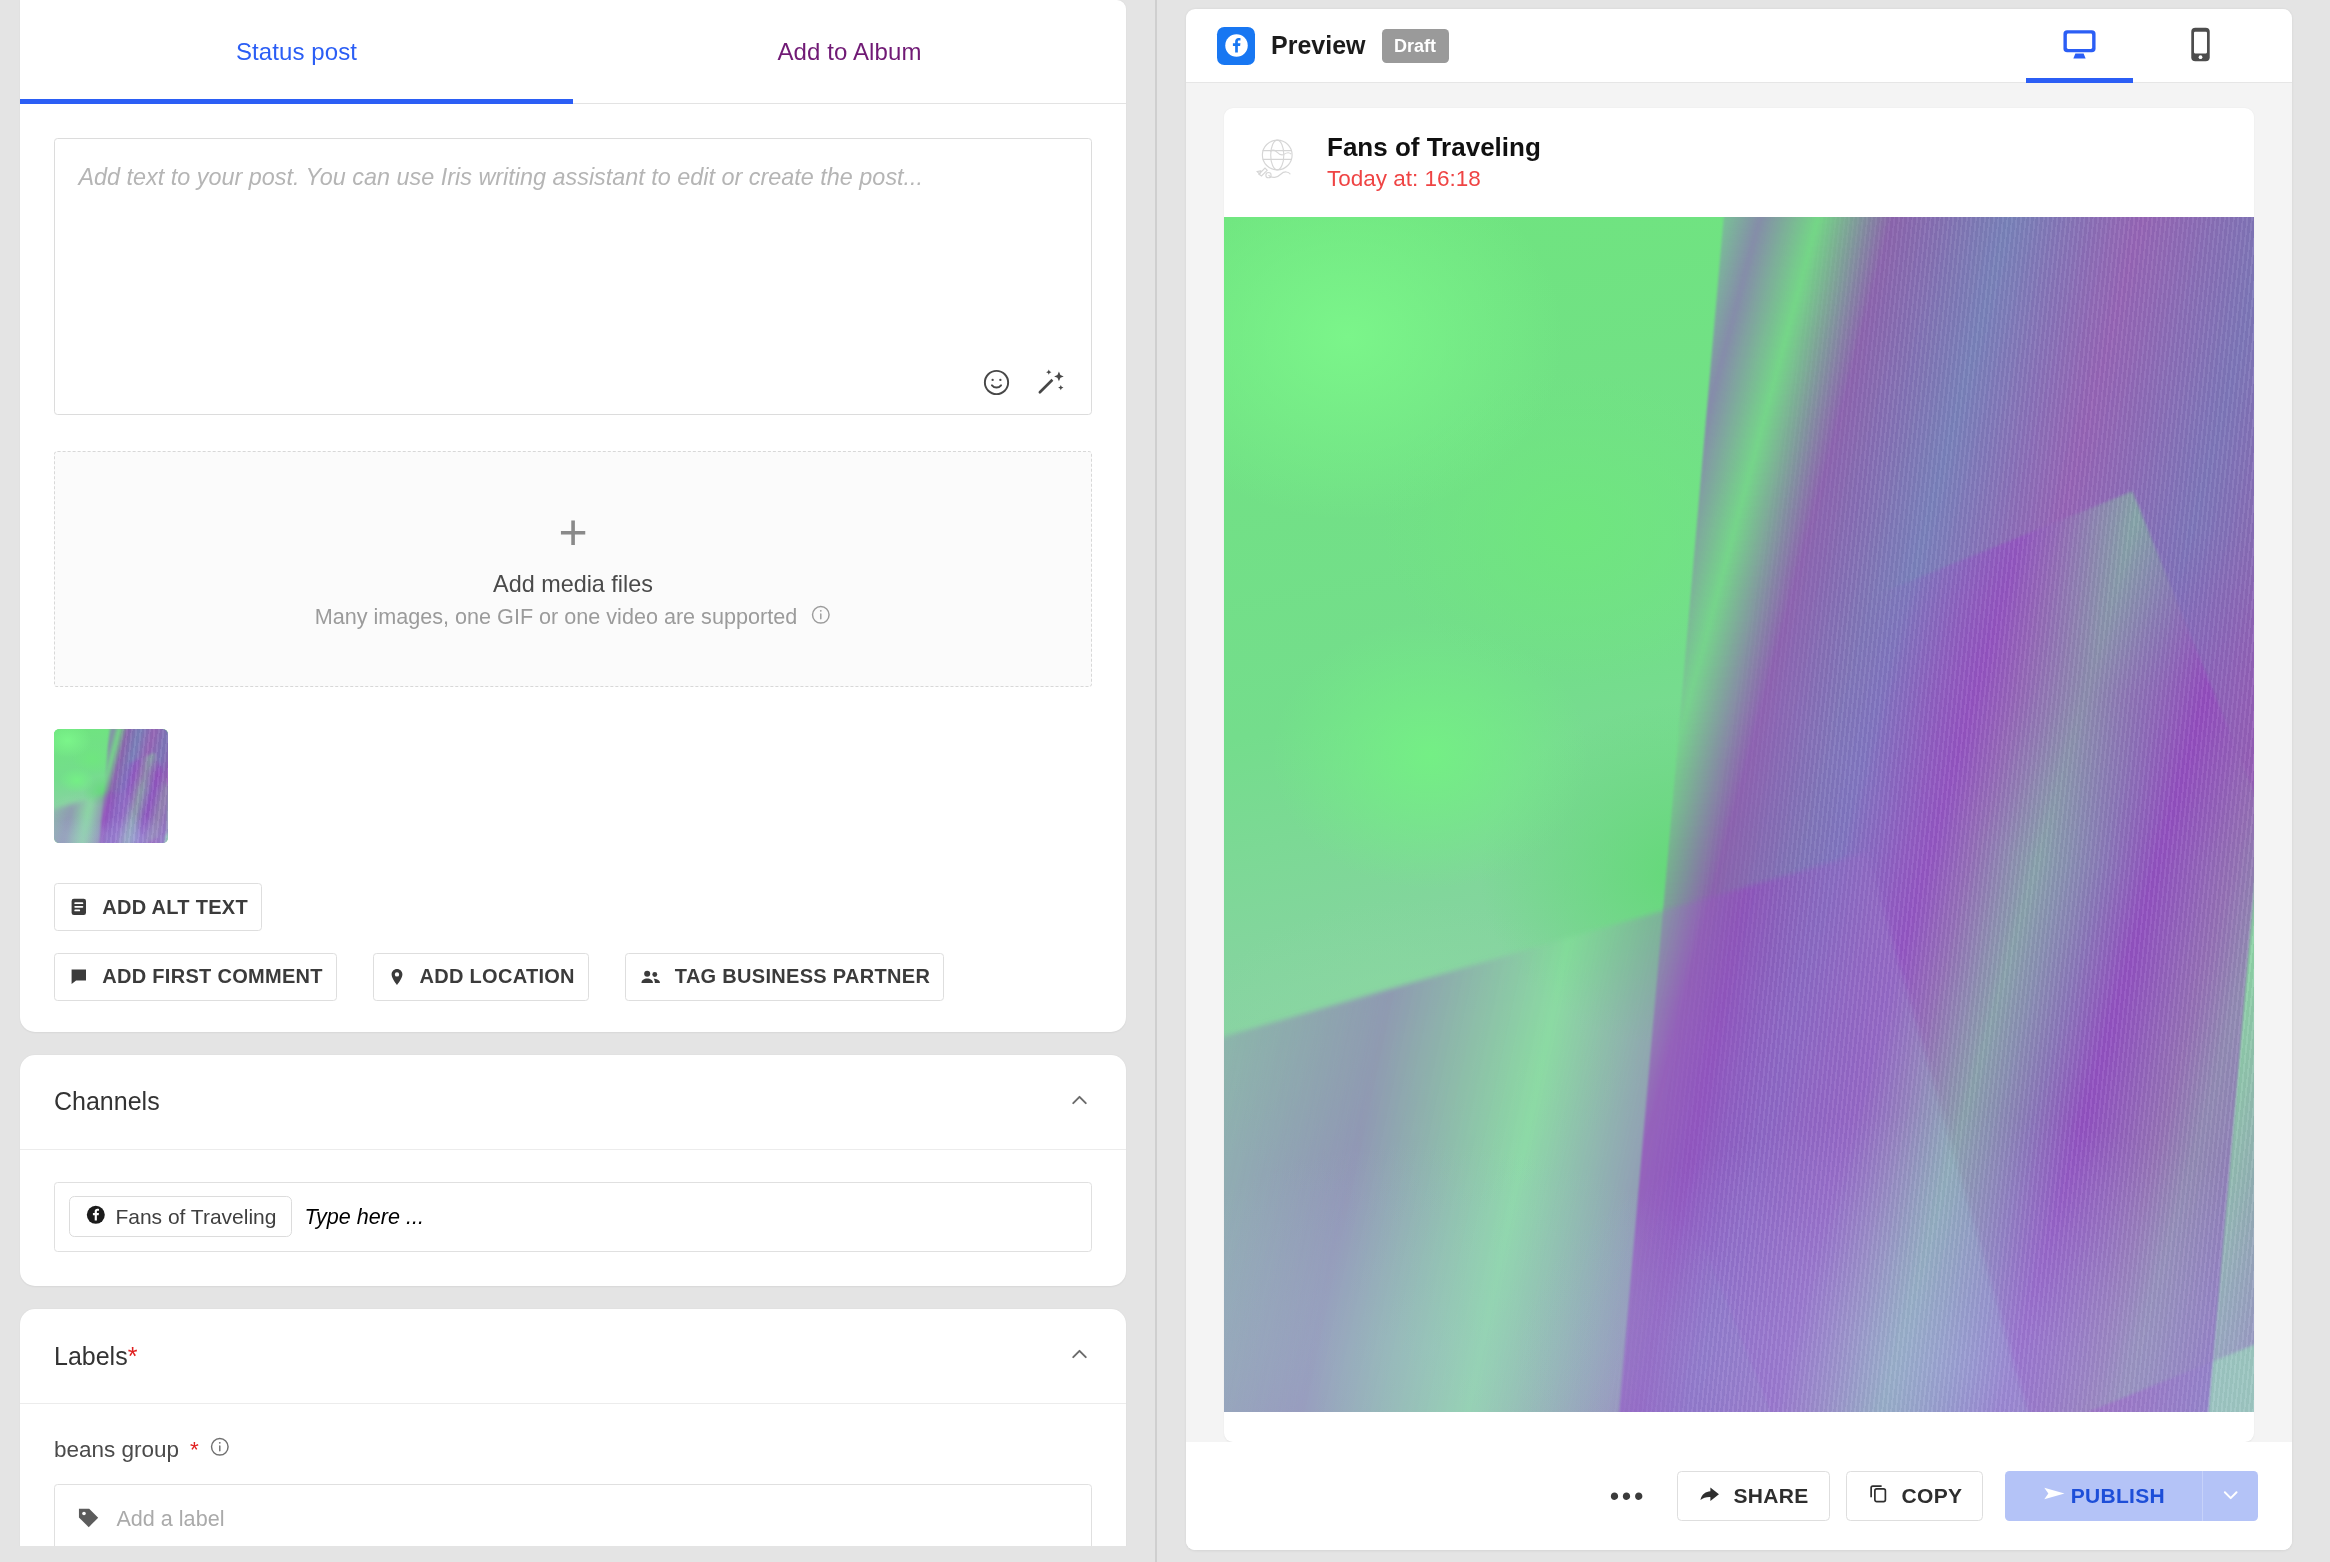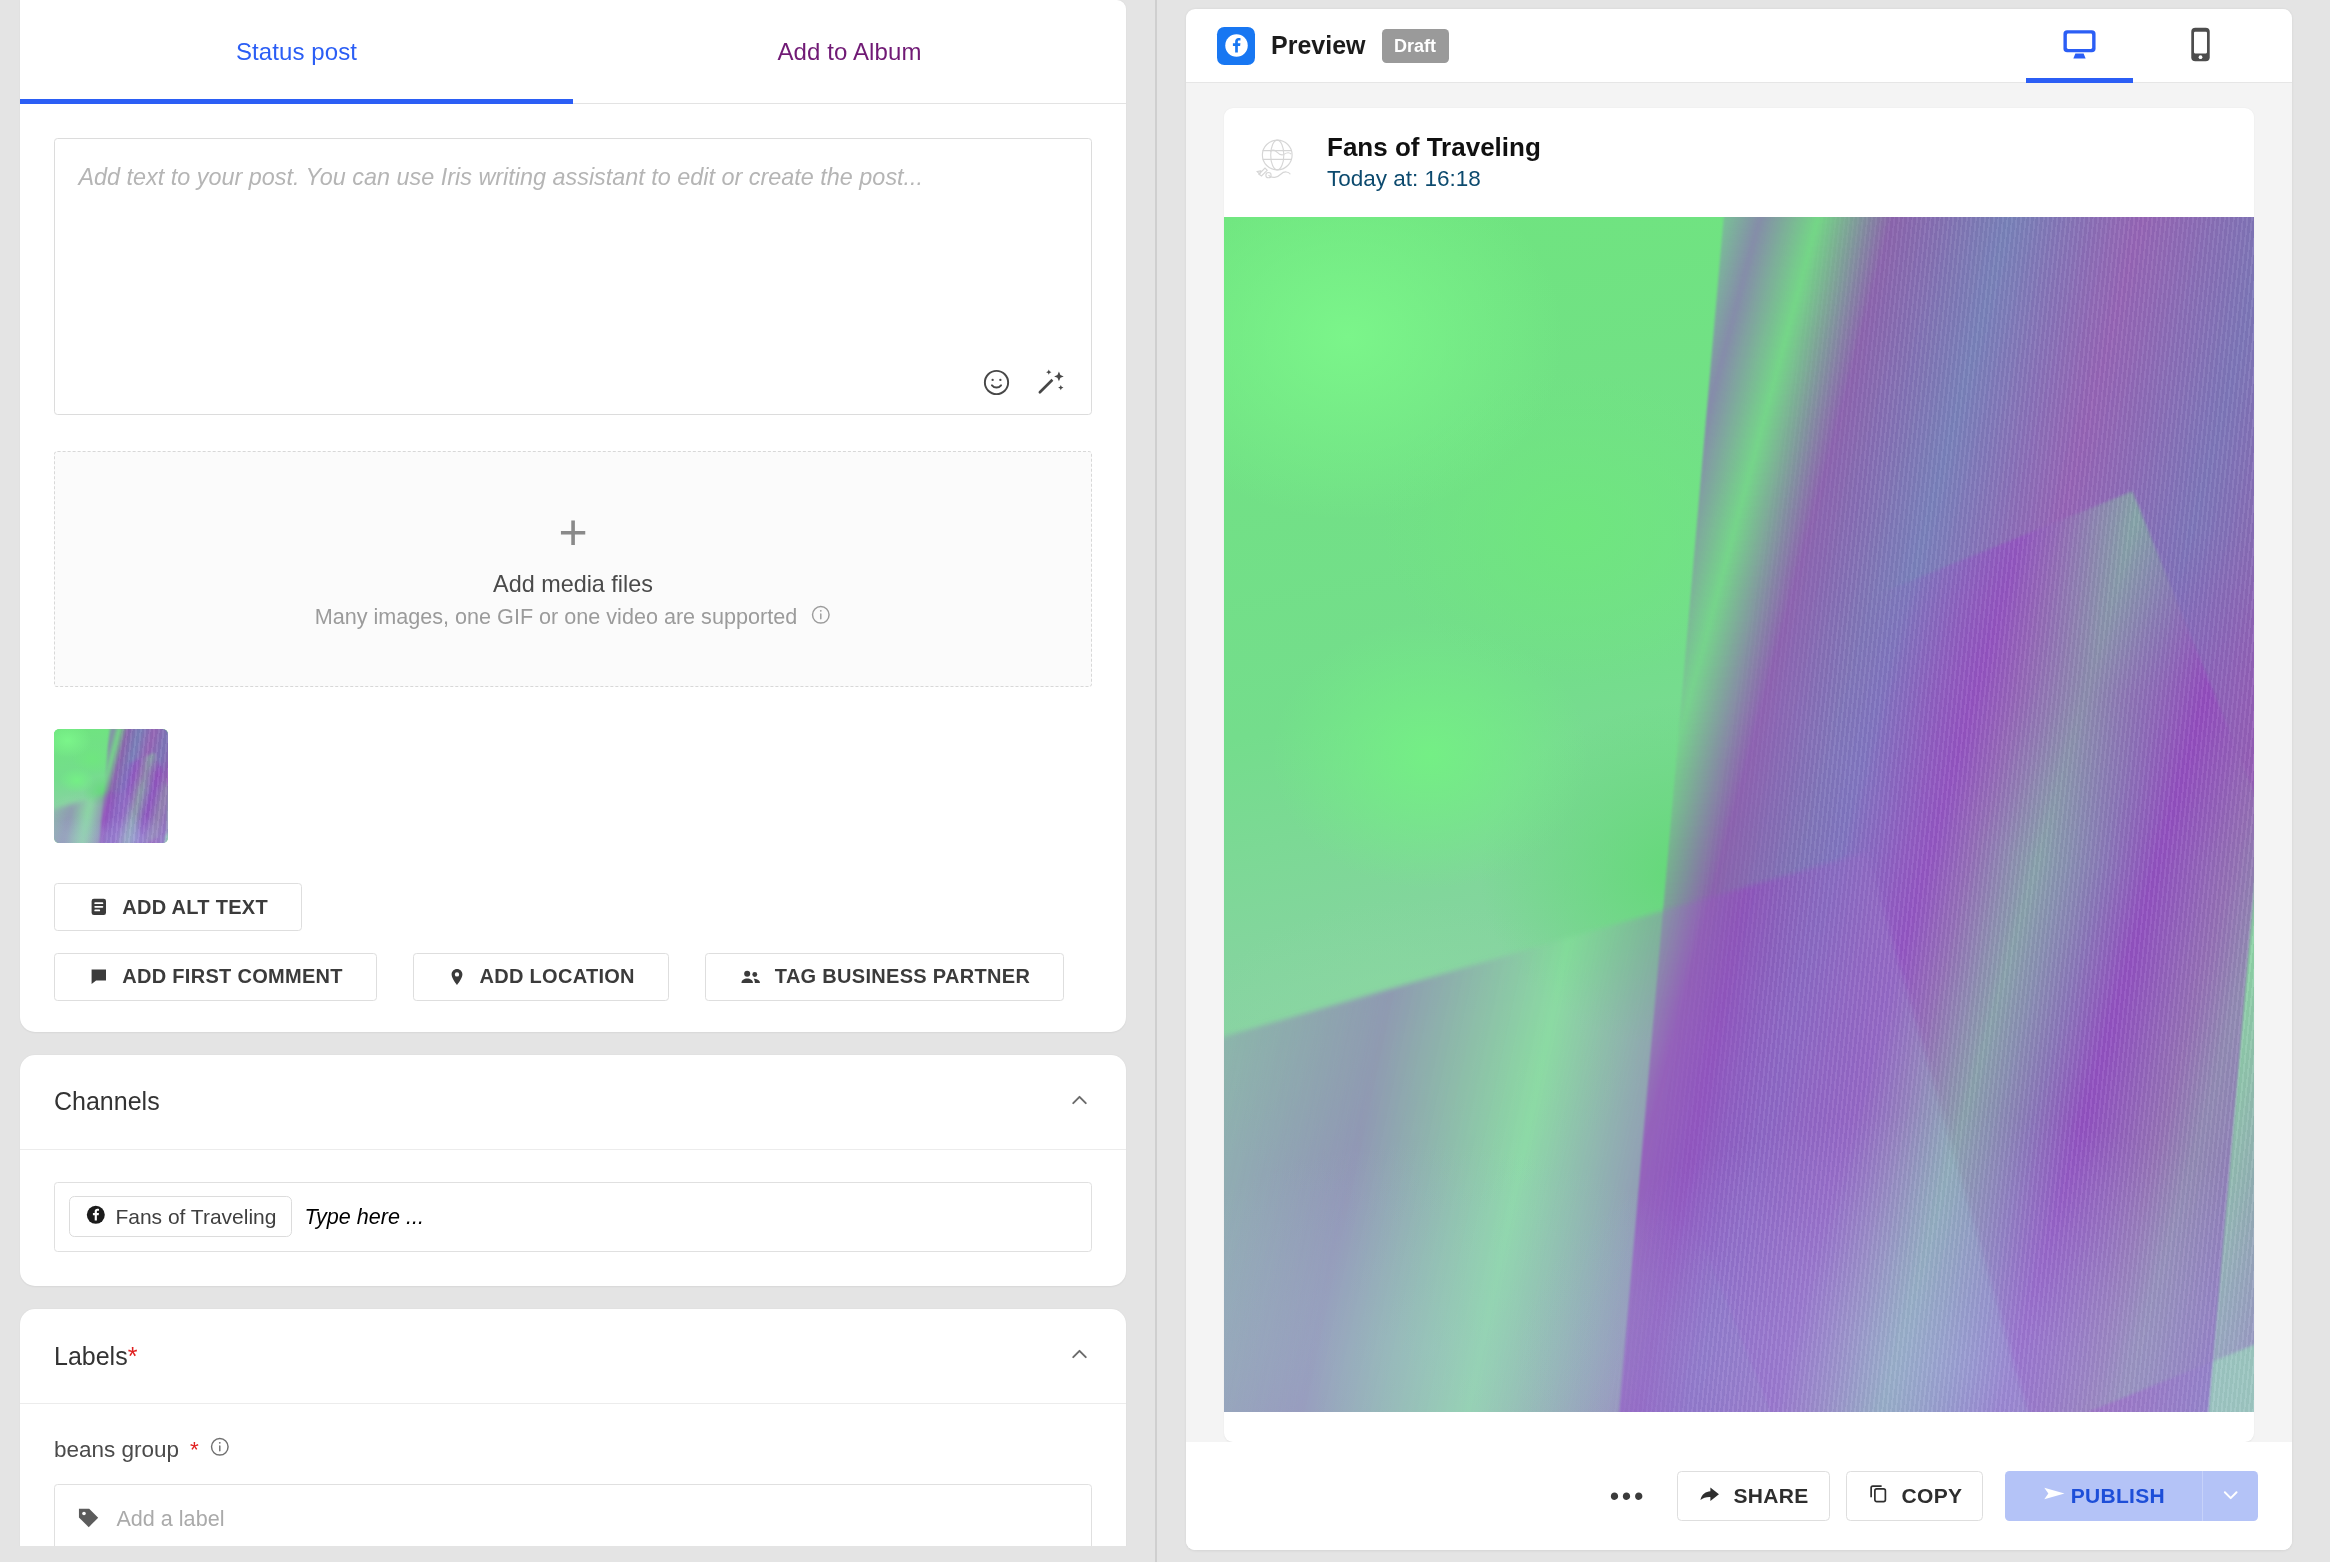--- a/index.html
+++ b/index.html
@@ -100,21 +100,21 @@
   .thumb .img { width: 100%; height: 100%; }
 
   .btn-row { display: flex; gap: 16px; }
   .btn-row.r1 { margin-top: 40px; }
   .btn-row.r2 { margin-top: 21.6px; gap: 36px; }
   .btn {
     border: 0.9px solid #dedede;
     background: #fff;
     border-radius: 3.6px;
     height: 48px;
-    padding: 0 33px;
+    padding: 0 13px;
     display: inline-flex; align-items: center; gap: 12.6px;
     font-size: 20px; font-weight: bold; color: #3b3b3b;
     letter-spacing: 0.3px;
     cursor: pointer;
     white-space: nowrap;
   }
   .btn svg { display: block; flex: none; }
 
   
   .sec-head {
@@ -228,21 +228,21 @@
   .post-card {
     background: #fff;
     border-radius: 9px;
     overflow: hidden;
     box-shadow: 0 0.9px 1.8px rgba(0,0,0,.06);
     height: 100%;
   }
   .post-head { display: flex; align-items: center; gap: 20px; padding: 23.4px 27px; }
   .avatar { width: 56px; height: 56px; flex: none; opacity: .35; }
   .post-name { font-size: 26px; font-weight: bold; color: #101010; line-height: 1.25; }
-  .post-time { font-size: 22.5px; color: #0c4a6e; line-height: 1.3; }
+  .post-time { font-size: 22.5px; color: #ef4444; line-height: 1.3; }
   .post-img { width: 100%; height: 1195px; }
 
   .pv-foot {
     height: 108px; flex: none;
     background: #fff;
     display: flex; align-items: center; justify-content: flex-end;
     gap: 16px;
     padding: 0 34px;
   }
   .dots { font-size: 27px; color: #3b3b3b; letter-spacing: 2.7px; padding: 0 14.4px; cursor: pointer; line-height: 1; }

